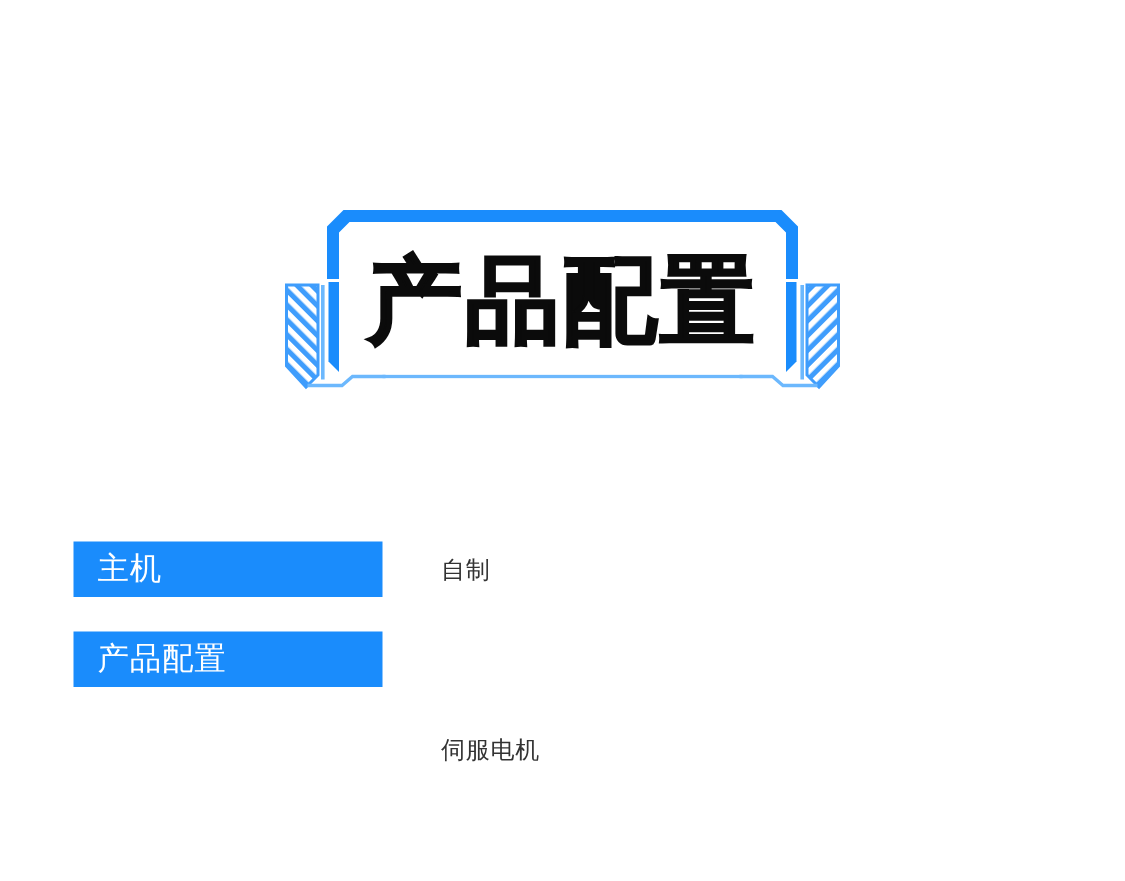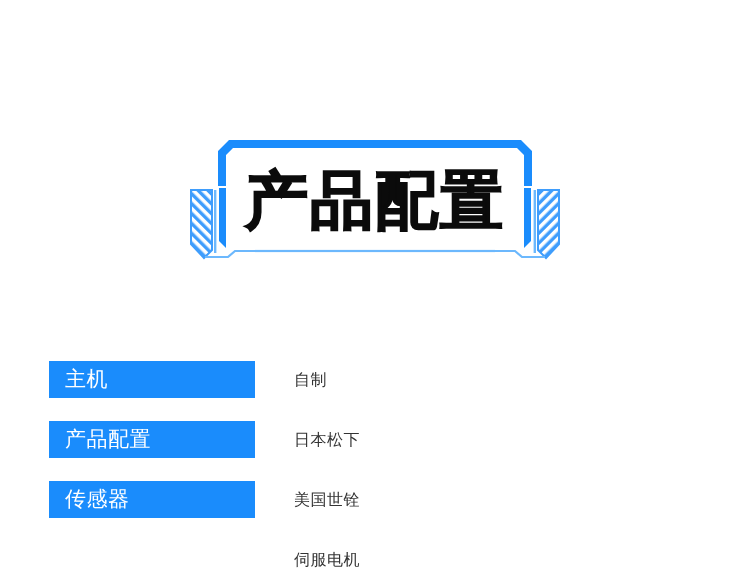--- a/index.html
+++ b/index.html
@@ -157,33 +157,22 @@
       </div>
       <div class="spec-value">
         <span class="spec-value-label">自制</span>
       </div>
     </div>
 
     <div class="spec-row">
       <div class="spec-key">
         <span class="spec-key-label">产品配置</span>
       </div>
-      <div class="spec-value">
-        <span class="spec-value-label">日本松下</span>
-      </div>
     </div>
 
-    <div class="spec-row">
-      <div class="spec-key">
-        <span class="spec-key-label">传感器</span>
-      </div>
-      <div class="spec-value">
-        <span class="spec-value-label">美国世铨</span>
-      </div>
-    </div>
 
     <div class="spec-row">
       <div class="spec-value">
         <span class="spec-value-label">伺服电机</span>
       </div>
     </div>
 
   </div>
 
 </div>

